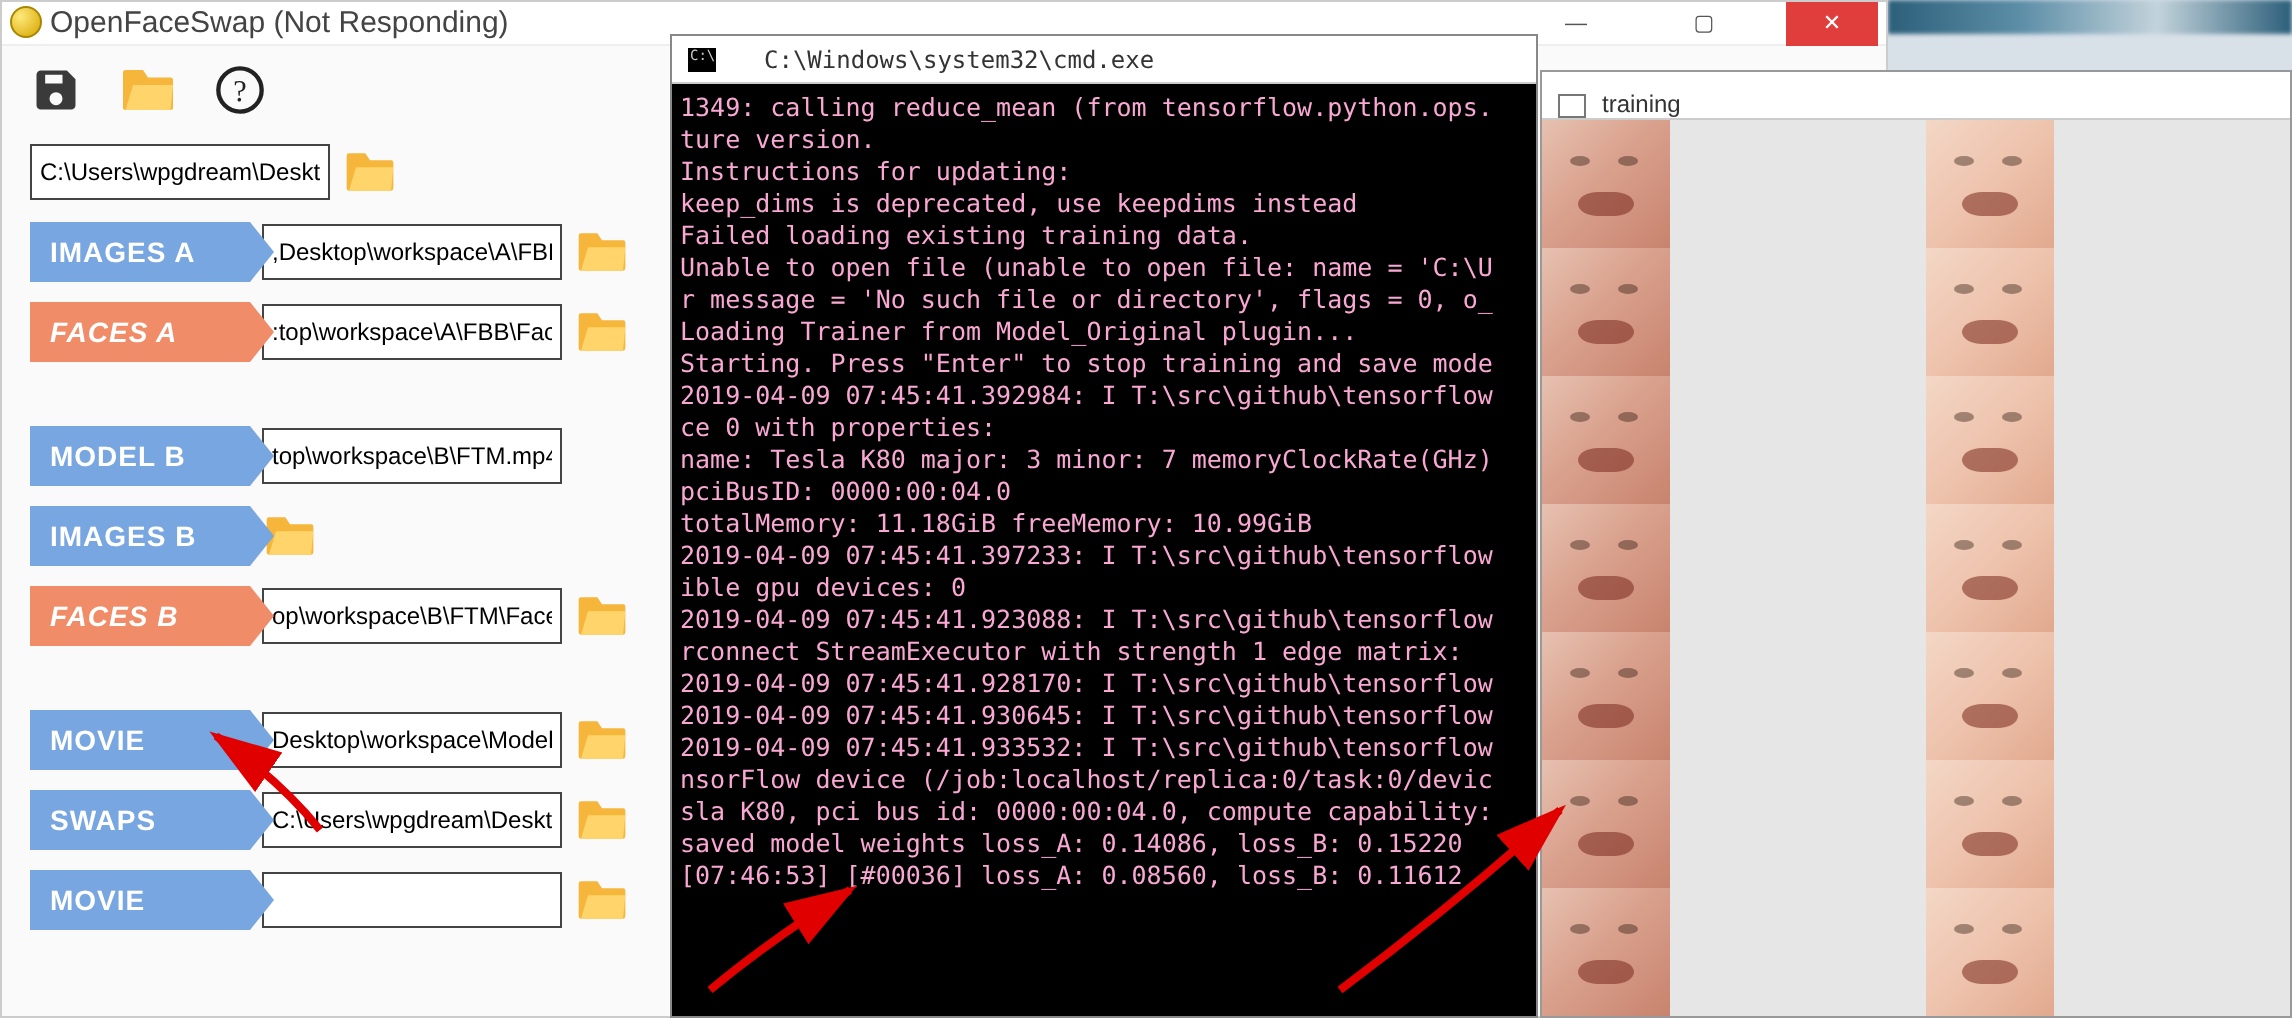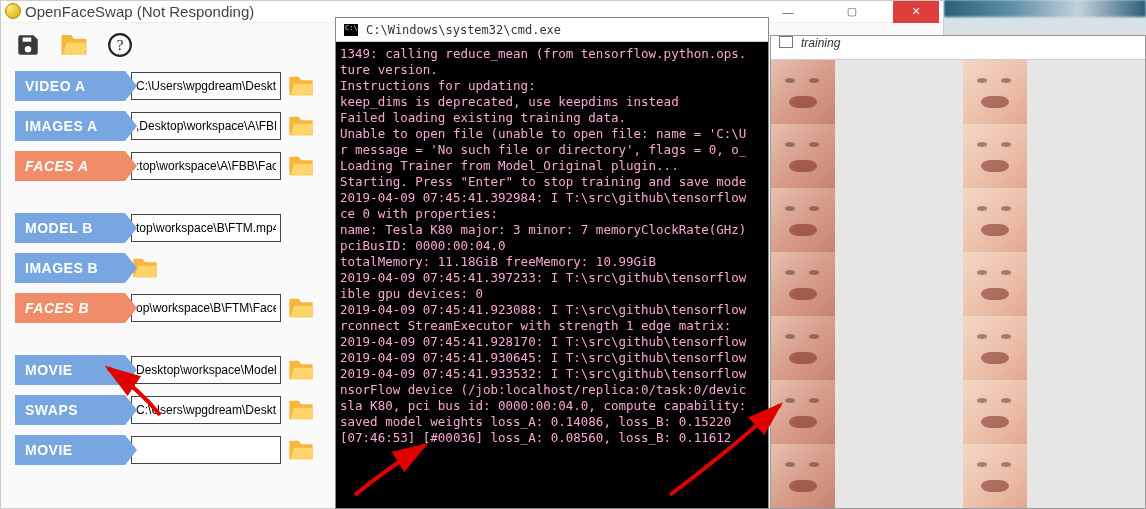--- a/index.html
+++ b/index.html
@@ -29,29 +29,29 @@
   .field { width:150px; height:28px; border:1px solid #444; background:#fff; font-size:12px; padding:0 4px; color:#000; }
   .folder-btn { width:28px; height:24px; }
   .folder-btn svg { width:28px; height:24px; }
 
   
   .arrow { position:absolute; pointer-events:none; }
   .arrow svg { overflow:visible; }
 
   
   .cmd { position:absolute; left:335px; top:17px; width:434px; height:492px; background:#000; border:1px solid #888; font-family:Consolas,monospace; }
-  .cmd-title { height:24px; background:#fff; border-bottom:1px solid #ccc; display:flex; align-items:center; gap:8px; padding:0 8px; }
+  .cmd-title { height:24px; background:#fff; border-bottom:1px solid #ccc; display:flex; align-items:center; gap:24px; padding:0 8px; }
   .cmd-title .cmd-icon { width:14px; height:12px; background:#000; display:inline-block; position:relative; }
   .cmd-title .cmd-icon::before { content:"C:\\"; position:absolute; color:#ccc; font-size:7px; left:1px; top:1px; line-height:7px; }
   .cmd-title span { font-size:12px; color:#333; }
   .cmd-body { padding:4px 4px; color:#f9a8d4; font-size:12.5px; line-height:16px; white-space:pre; overflow:hidden; }
 
   
   .training { position:absolute; left:770px; top:35px; width:376px; height:474px; background:#e6e6e6; border:1px solid #999; }
-  .training-title { height:24px; background:#fff; border-bottom:1px solid #ccc; display:flex; align-items:flex-start; gap:8px; padding:0 8px;font-style:italic; }
+  .training-title { height:24px; background:#fff; border-bottom:1px solid #ccc; display:flex; align-items:flex-end; gap:8px; padding:0 8px; }
   .training-title .tico { width:14px; height:12px; border:1px solid #777; display:inline-block; }
   .training-title span { font-size:12px; color:#333; }
   .face { width:64px; height:64px; background:linear-gradient(135deg,#e7c1b1 0%,#d9a18d 45%,#c8836e 100%); position:relative; overflow:hidden; }
   .face::before{content:"";position:absolute;left:18px;top:36px;width:28px;height:12px;border-radius:50%/70%;background:rgba(120,40,30,.55);} 
   .face::after{content:"";position:absolute;left:14px;top:18px;width:10px;height:5px;border-radius:50%;background:rgba(40,20,10,.4);box-shadow:24px 0 rgba(40,20,10,.4);} 
   .face.b { background:linear-gradient(135deg,#f3d7c6 0%,#eec3ad 50%,#e1a98e 100%); }
   .training-grid { position:absolute; left:0; top:24px; display:flex; }
   .col { display:flex; flex-direction:column; }
   .gap { width:128px; }
 
@@ -89,21 +89,20 @@
     <span class="icon help-icon">
       <svg width="26" height="26" viewBox="0 0 24 24">
           <circle cx="12" cy="12" r="10" fill="none" stroke="#222" stroke-width="2"></circle>
           <text x="12" y="17" text-anchor="middle" font-size="14" font-family="Segoe UI" fill="#222">?</text>
         </svg>
     </span>
   </div>
 
   <div class="content" id="rows-container">
       <div class="row">
-        <div class="tag blue">VIDEO A</div>
         <input class="field" value="C:\Users\wpgdream\Deskto" style="">
         <span class="folder-btn"><svg viewBox="0 0 24 20">
             <path fill="#f6b63b" d="M10 2H3a1 1 0 0 0-1 1v14a1 1 0 0 0 1 1h18a1 1 0 0 0 1-1V6a1 1 0 0 0-1-1h-9l-2-3z"></path>
             <path fill="#ffd46b" d="M22 8H6l-3 10h18z"></path>
           </svg></span>
       </div>
       <div class="row">
         <div class="tag blue">IMAGES A</div>
         <input class="field" value=",Desktop\workspace\A\FBB" style="">
         <span class="folder-btn"><svg viewBox="0 0 24 20">

